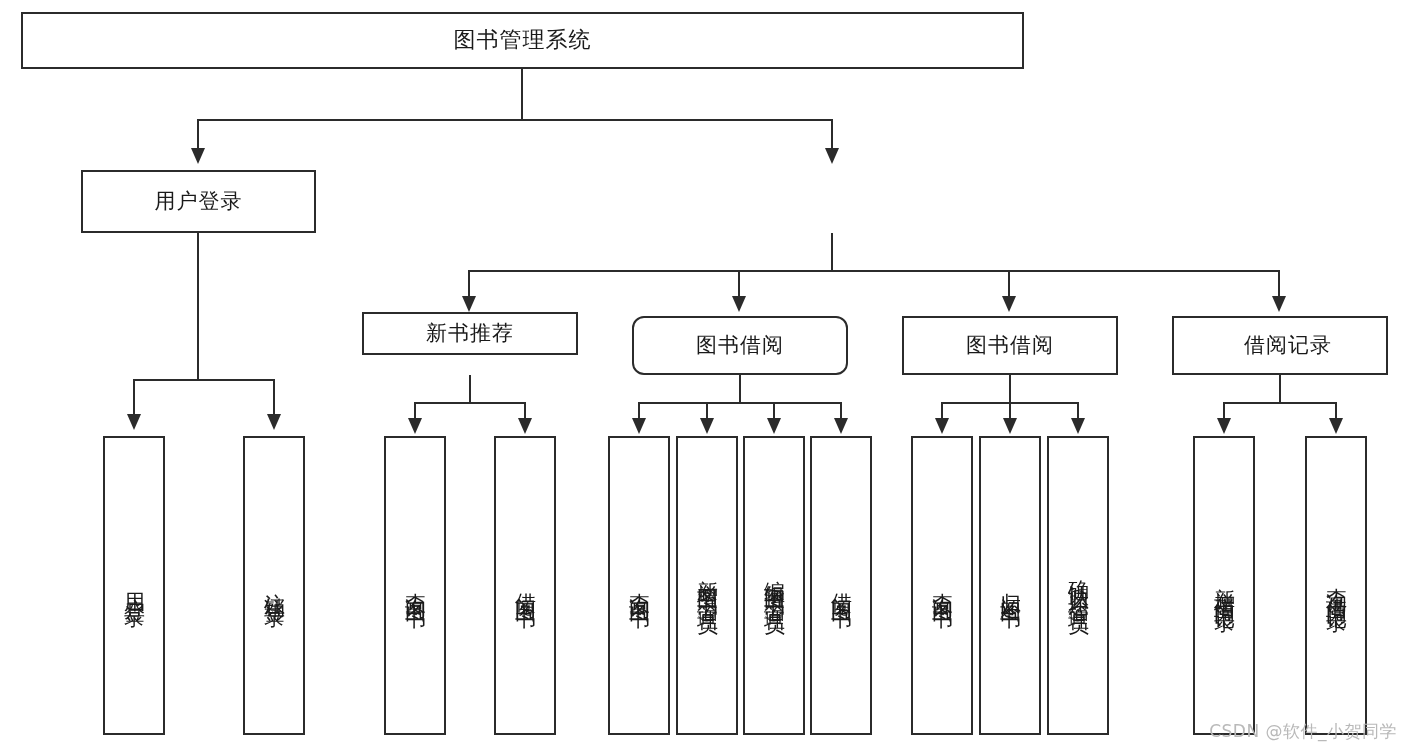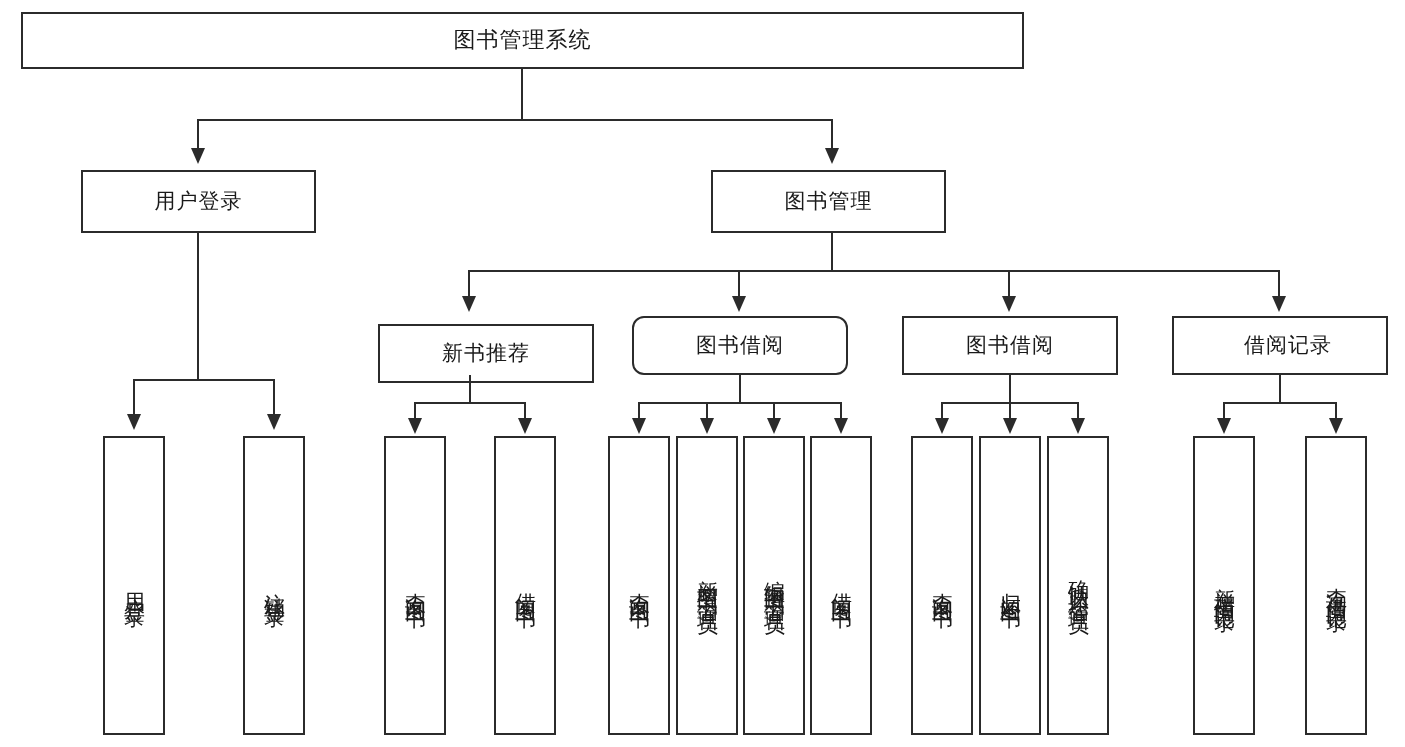--- a/index.html
+++ b/index.html
@@ -89,43 +89,40 @@
 
   <div class="conn vline" style="left:197px; top:119px; width:2px; height:32px;"></div>
   <div class="arrow" style="left:191px; top:148px;"></div>
   <div class="conn vline" style="left:831px; top:119px; width:2px; height:32px;"></div>
   <div class="arrow" style="left:825px; top:148px;"></div>
 
   <div class="node horiz" style="left:81px; top:170px; width:235px; height:63px;">
     <span>用户登录</span>
   </div>
 
-  <div class="node horiz" style="left:711px; top:170px; width:235px; height:63px;">
-    <span>图书管理</span>
-  </div>
 
   <div class="conn vline" style="left:197px; top:233px; width:2px; height:147px;"></div>
   <div class="conn hline" style="left:133px; top:379px; width:142px; height:2px;"></div>
   <div class="conn vline" style="left:133px; top:379px; width:2px; height:38px;"></div>
   <div class="arrow" style="left:127px; top:414px;"></div>
   <div class="conn vline" style="left:273px; top:379px; width:2px; height:38px;"></div>
   <div class="arrow" style="left:267px; top:414px;"></div>
 
   <div class="conn vline" style="left:831px; top:233px; width:2px; height:38px;"></div>
   <div class="conn hline" style="left:468px; top:270px; width:812px; height:2px;"></div>
   <div class="conn vline" style="left:468px; top:270px; width:2px; height:28px;"></div>
   <div class="arrow" style="left:462px; top:296px;"></div>
   <div class="conn vline" style="left:738px; top:270px; width:2px; height:28px;"></div>
   <div class="arrow" style="left:732px; top:296px;"></div>
   <div class="conn vline" style="left:1008px; top:270px; width:2px; height:28px;"></div>
   <div class="arrow" style="left:1002px; top:296px;"></div>
   <div class="conn vline" style="left:1278px; top:270px; width:2px; height:28px;"></div>
   <div class="arrow" style="left:1272px; top:296px;"></div>
 
-  <div class="node horiz" style="left:362px; top:324px; width:216px; height:59px;margin-left:16px;">
+  <div class="node horiz" style="left:362px; top:312px; width:216px; height:43px;">
     <span>新书推荐</span>
   </div>
   <div class="node horiz" style="left:632px; top:316px; width:216px; height:59px;border-radius:12px;">
     <span>图书借阅</span>
   </div>
   <div class="node horiz" style="left:902px; top:316px; width:216px; height:59px;">
     <span>图书借阅</span>
   </div>
   <div class="node horiz" style="left:1172px; top:316px; width:216px; height:59px;padding-left:16px;">
     <span>借阅记录</span>
@@ -202,14 +199,15 @@
     <span class="vlabel">确认归还（管理员）</span>
   </div>
 
   <div class="node vert" style="left:1193px; top:436px; width:62px; height:299px;">
     <span class="vlabel">新增借阅记录</span>
   </div>
   <div class="node vert" style="left:1305px; top:436px; width:62px; height:299px;">
     <span class="vlabel">查询借阅记录</span>
   </div>
 
+  <div id="watermark">CSDN @软件_小贺同学</div>
 
 </div>
 
 </body></html>

